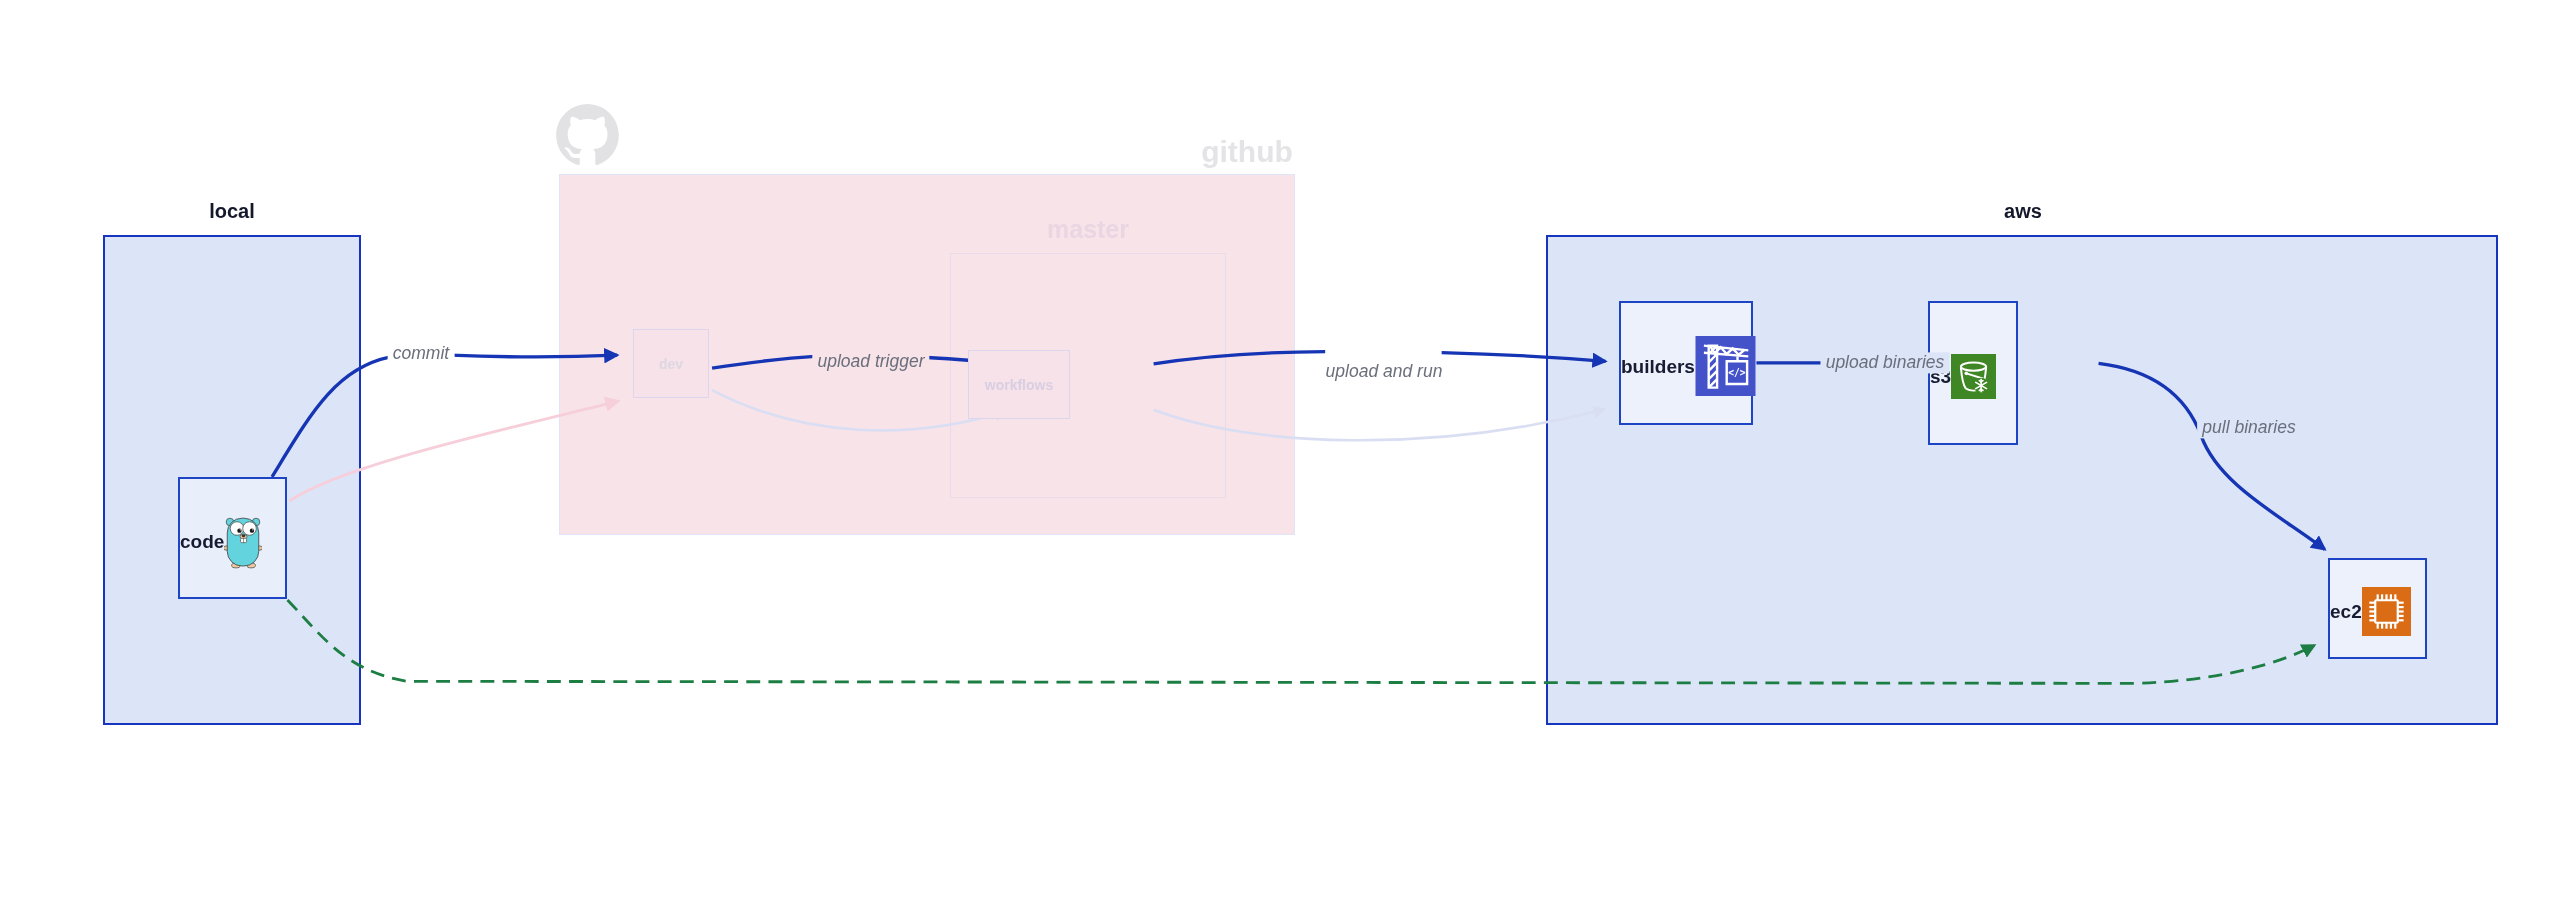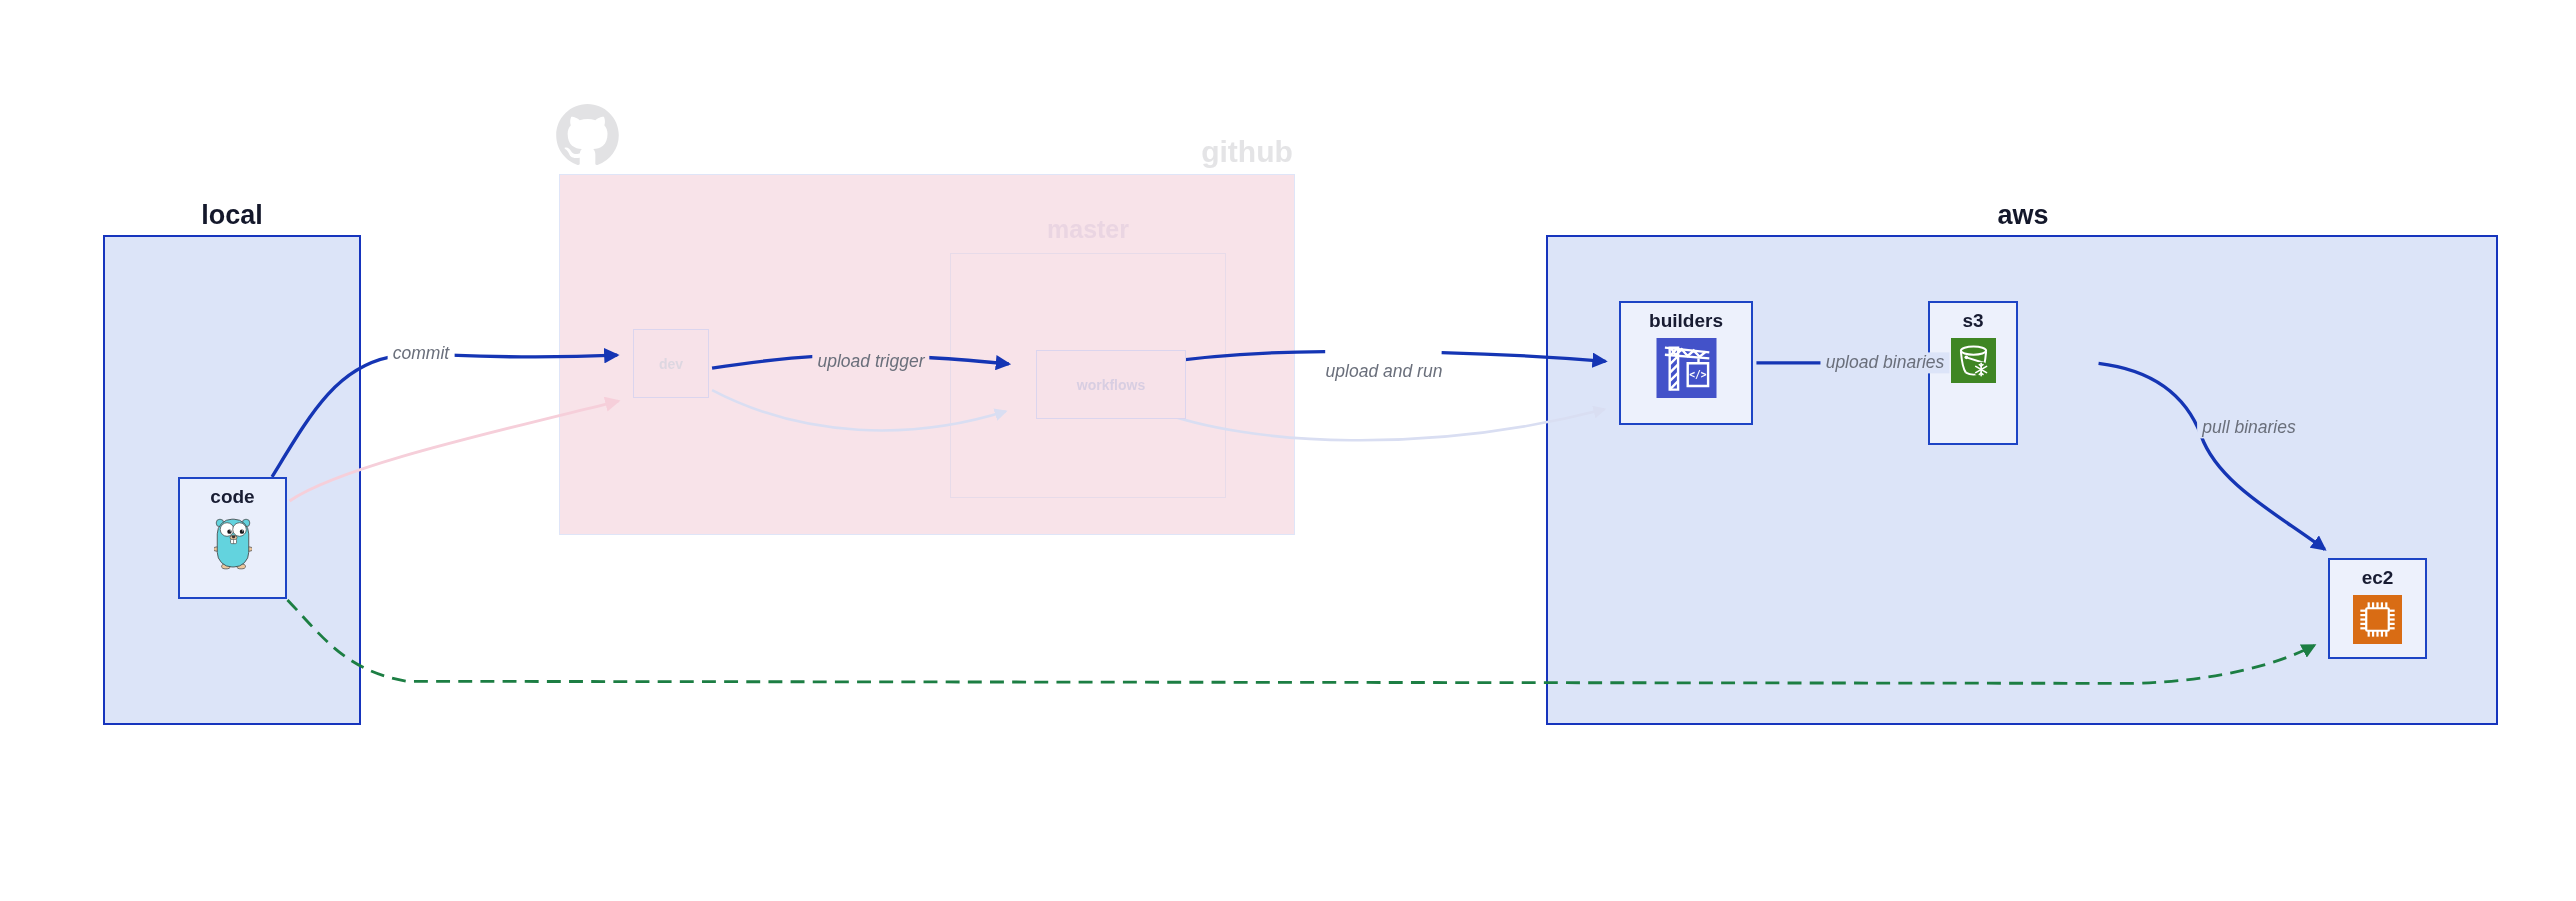--- a/index.html
+++ b/index.html
@@ -10,28 +10,28 @@
     --faded-edge:#d9def2; --faded-pink-edge:#f6cfda; --green-edge:#1c7e43;
     --edge-label:#6a6f7b; --node-label:#181c32; --cluster-label:#14182b;
     --github-label:#e4e4e6; --master-label:#ead5e2; --dev-label:#ddd7e1;
     --workflows-label:#d8cee2; --title-color:#171c33;
     --codebuild-bg:#4352c9; --s3-bg:#3f8624; --ec2-bg:#d96c14;
   }
   *{box-sizing:border-box;margin:0;padding:0}
   html,body{background:#ffffff}
   body{font-family:"Liberation Sans","DejaVu Sans",sans-serif}
   #canvas{position:relative;width:2604px;height:902px;background:#ffffff;overflow:hidden}
-  .cluster-title{position:absolute;transform:translateX(-50%);font-size:27px;font-weight:600;
+  .cluster-title{position:absolute;transform:translateX(-50%);font-size:20px;font-weight:600;
     color:var(--cluster-label);white-space:nowrap}
   .box-local,.box-aws{position:absolute;background:var(--cloud-fill);border:2.1px solid var(--blue-border)}
   .box-github{position:absolute;background:var(--github-fill);border:1.5px solid var(--github-border)}
   .box-master{position:absolute;border:1.5px solid var(--master-border)}
   .faded-title{position:absolute;transform:translateX(-50%);white-space:nowrap;font-weight:700}
 
-  .node{position:absolute;display:flex;flex-direction:column;align-items:center;
+  .node{position:absolute;display:flex;align-items:center;
     border:2.1px solid var(--node-border);background:var(--node-fill)}
   .node-label{font-size:19px;font-weight:700;color:var(--node-label);margin-top:7.2px;white-space:nowrap}
   .subnode{position:absolute;display:flex;align-items:center;justify-content:center;
     border:1.5px solid var(--subnode-border);background:var(--subnode-fill)}
   .subnode .node-label{margin:0;font-size:14px;font-weight:700}
 
   .icon-tile{display:flex;align-items:center;justify-content:center;margin-top:6.2px}
 
   #edge-layer{position:absolute;left:0;top:0;width:2604px;height:902px;pointer-events:none}
 
@@ -128,21 +128,21 @@
         <rect x="30.5" y="45" width="11" height="8" rx="2" fill="#ffffff" stroke="#4a4a4a" stroke-width="1.3"></rect>
         <line x1="36" y1="45" x2="36" y2="53" stroke="#4a4a4a" stroke-width="1.1"></line>
       </svg>
     </span>
   </div>
 
   <div class="subnode" style="left:633px;top:329px;width:76px;height:69px">
     <div class="node-label" style="color:var(--dev-label)">dev</div>
   </div>
 
-  <div class="subnode" style="left:1036px;top:350px;width:150px;height:69px">
+  <div class="subnode" style="left:968px;top:350px;width:102px;height:69px">
     <div class="node-label" style="color:var(--workflows-label)">workflows</div>
   </div>
 
   <div class="node" style="left:1619px;top:301px;width:134px;height:124px">
     <div class="node-label">builders</div>
     <span class="icon-tile">
       <svg width="61" height="60" viewBox="0 0 100 100">
         <rect x="0" y="0" width="100" height="100" style="fill:var(--codebuild-bg)"></rect>
         <g stroke="#ffffff" stroke-width="4" fill="none">
           <path d="M22,16 L36,16 L36,86 L22,86 Z"></path>

